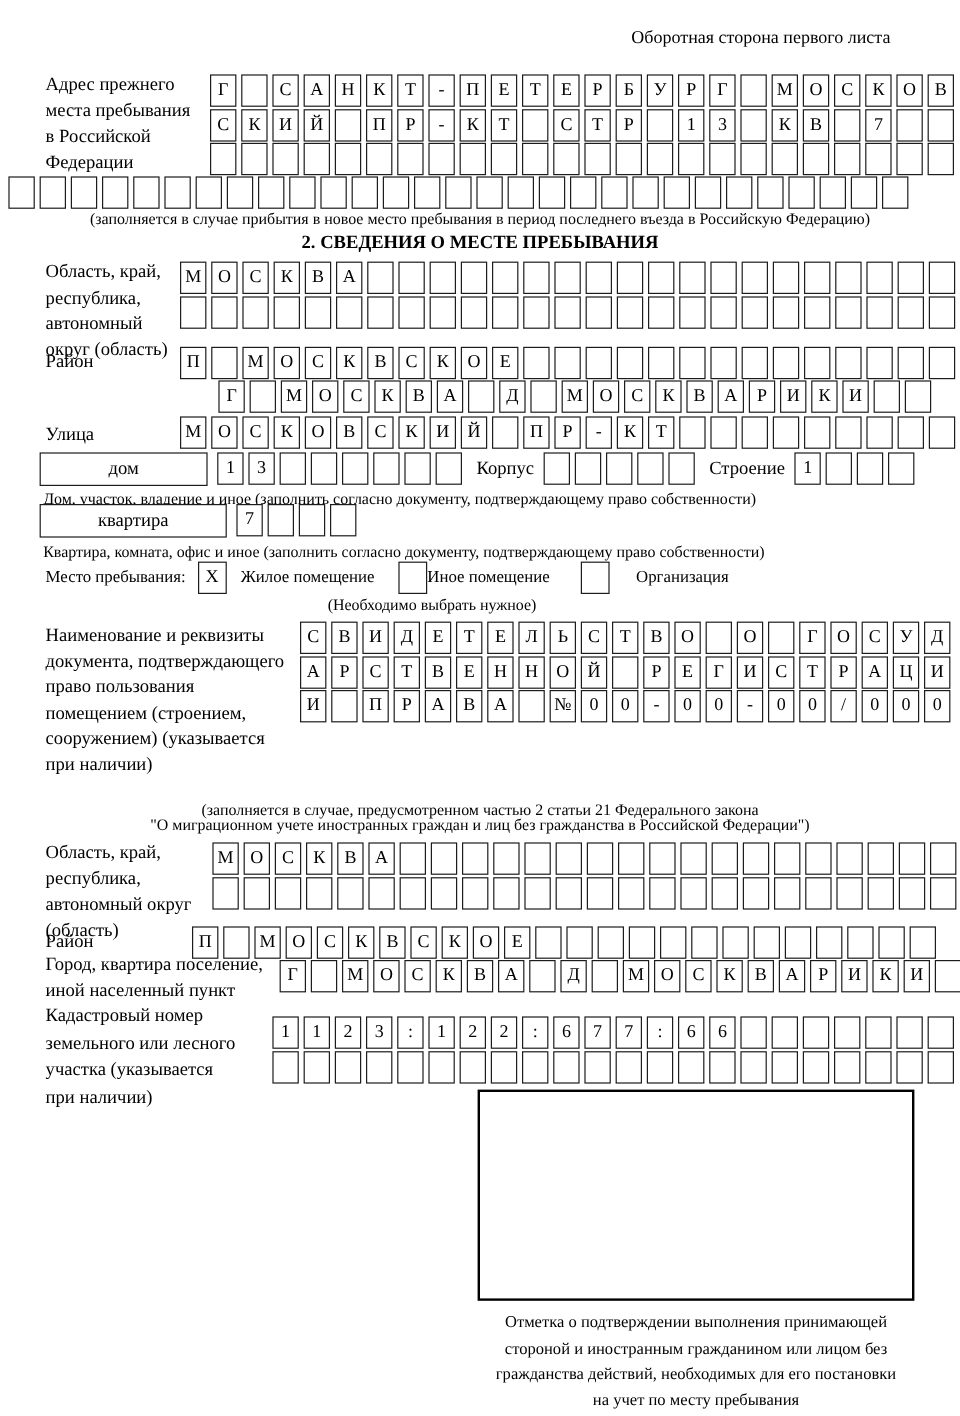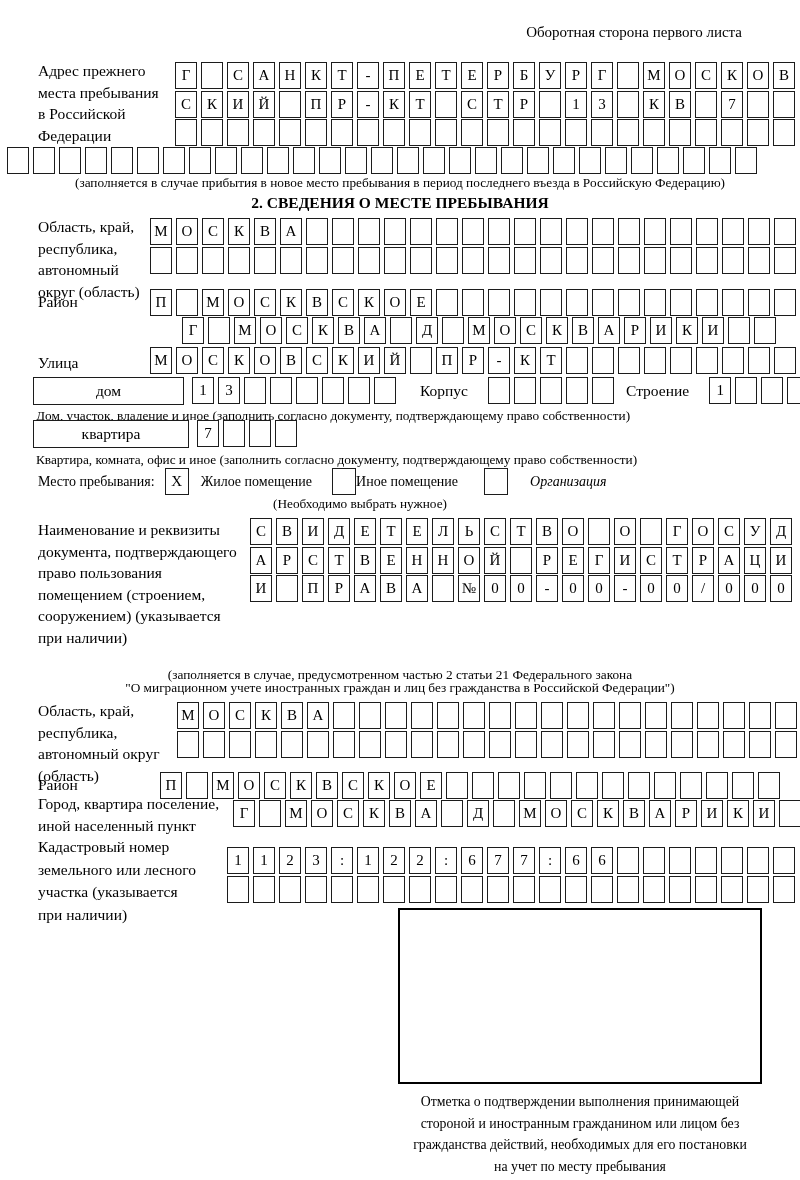--- a/index.html
+++ b/index.html
@@ -32,21 +32,21 @@
   .pos-s2-region-label{left:38px;top:216px;}
   .pos-s2-region-r1{left:150px;top:218px;}
   .pos-s2-region-r2{left:150px;top:247px;}
   .pos-s2-district-label{left:38px;top:291px;}
   .pos-s2-district-row{left:150px;top:289px;}
   .pos-s2-city-label{left:38px;top:309px;line-height:21px;}
   .pos-s2-city-row{left:182px;top:317px;}
   .pos-s2-street-label{left:38px;top:352px;}
   .pos-s2-street-row{left:150px;top:347px;}
   .pos-house-row{left:33px;top:377px;}
-  .house-rect{width:151px;}
+  .house-rect{width:140px;}
   .apt-rect{width:156px;}
   .pos-house-note{left:36px;top:408px;}
   .pos-apt-row{left:33px;top:420px;}
   .pos-apt-note{left:36px;top:452px;}
   .pos-stay-row{left:38px;top:468px;}
   .stay-label{font-size:14px;line-height:27px;white-space:nowrap;}
   .pos-stay-note{top:496px;width:720px;left:0;text-align:center;}
   .pos-doc-label{left:38px;top:519px;}
   .pos-doc-r1{left:250px;top:518px;}
   .pos-doc-r2{left:250px;top:547px;}
@@ -61,22 +61,22 @@
   .pos-act-district-row{left:160px;top:772px;}
   .pos-act-city-label{left:38px;top:793px;}
   .pos-act-city-row{left:233px;top:800px;}
   .pos-act-cad-label{left:38px;top:836px;line-height:22.5px;}
   .pos-act-cad-r1{left:227px;top:847px;}
   .pos-act-cad-r2{left:227px;top:876px;}
   .stamp-box{left:398px;top:908px;width:364px;height:176px;border:2px solid #000;
              box-sizing:border-box;background:#fff;}
   .stamp-note{left:380px;top:1091px;width:400px;text-align:center;font-size:13.8px;line-height:21.5px;}
   .mr10{margin-left:10px;} .mr12{margin-left:12px;} .mr20{margin-left:20px;}
-  .mr14{} .mr26{margin-left:26px;} .mr22{margin-left:22px;font-style:italic;}
-  .gap8{margin-left:8px;} .gap4{margin-left:20px;text-align:center;}
+  .mr14{} .mr26{margin-left:26px;} .mr22{margin-left:22px;}
+  .gap8{margin-left:8px;} .gap4{margin-left:8px;text-align:center;}
 </style>
 </head>
 <body>
 
 <div class="page">
 
   <div class="abs pos-header">Оборотная сторона первого листа</div>
 
   <div class="abs lbl pos-prev-label">
     <div>Адрес прежнего</div>

